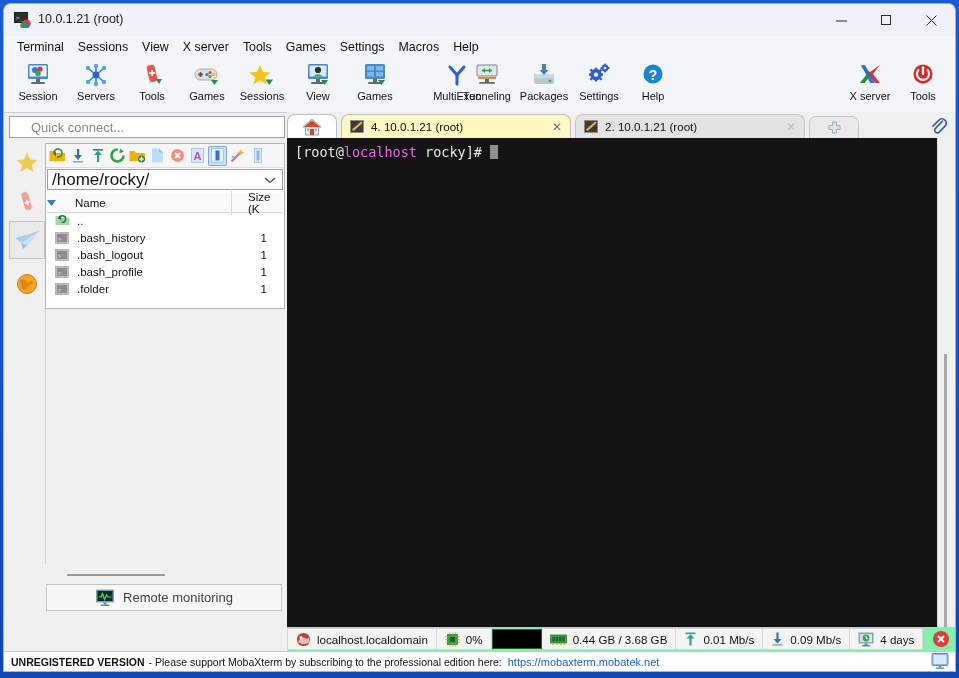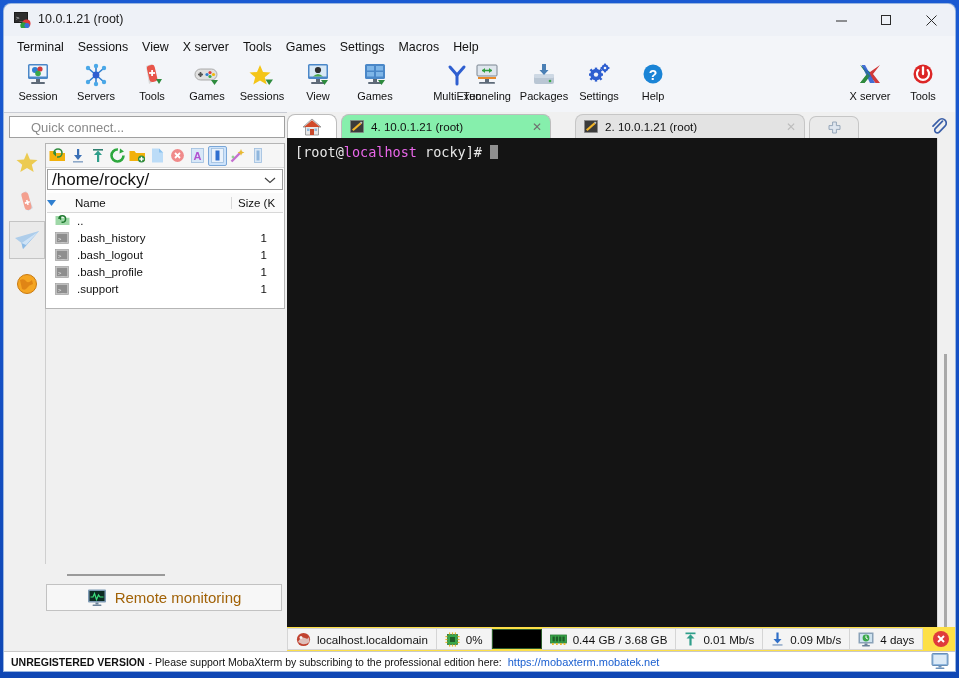--- a/index.html
+++ b/index.html
@@ -106,38 +106,38 @@
   }
   #pathbar .p{font-size:17px;color:#111;padding-left:4px;flex:1;}
   #pathbar .chev{width:18px;text-align:center;font-size:9px;color:#444;}
   #filehdr{
     position:absolute;left:1px;top:49px;width:236px;height:19px;
     background:#fafafa;border-bottom:1px solid #d8d8d8;
     display:flex;align-items:center;
   }
   #filehdr .sortarrow{width:28px;text-align:center;font-size:8px;color:#2f7fd0;}
   #filehdr .hname{font-size:11.5px;color:#111;flex:1;}
-  #filehdr .hsize{font-size:11.5px;color:#111;width:52px;border-left:1px solid #d8d8d8;padding-left:6px;box-sizing:border-box;}
+  #filehdr .hsize{font-size:11.5px;color:#111;width:52px;border-left:1px solid #d8d8d8;padding-left:16px;box-sizing:border-box;}
   #filelist{position:absolute;left:1px;top:68px;width:236px;height:95px;}
   .frow{height:17px;display:flex;align-items:center;cursor:default;}
   .frow .fi{width:30px;display:flex;justify-content:center;align-items:center;}
   .frow .fn{font-size:11.5px;color:#111;flex:1;}
   .frow .fs{font-size:11.5px;color:#111;width:52px;text-align:right;padding-right:16px;box-sizing:border-box;}
   
   #lowpanel{
     position:absolute;left:41px;top:560px;width:240px;height:87px;
     background:#f0f0f0;
   }
   #grip{position:absolute;left:22px;top:10px;width:98px;height:2px;background:#9a9a9a;}
   #remotemon{
     position:absolute;left:1px;top:20px;width:236px;height:27px;
     background:#f7f7f7;border:1px solid #c2c2c2;box-sizing:border-box;
     display:flex;align-items:center;justify-content:center;cursor:default;
   }
-  #remotemon .lb{font-size:15px;color:#a16207;margin-left:8px;}
+  #remotemon .lb{font-size:13px;color:#404040;margin-left:8px;}
   #followrow{
     position:absolute;left:1px;top:55px;width:236px;height:24px;
     display:flex;align-items:center;justify-content:center;cursor:default;
   }
   #followrow .cb{
     width:12px;height:12px;border:1px solid #7c7c7c;background:#fff;border-radius:2px;
   }
   #followrow .lb{font-size:13px;color:#111;margin-left:9px;}
   
   #tabbar{
@@ -150,22 +150,22 @@
     box-sizing:border-box;
   }
   #tab-home{
     left:0;width:50px;top:2px;height:24px;
     background:#ffffff;
     border:1px solid #bdbdbd;border-bottom:none;
     border-radius:8px 8px 0 0;
     justify-content:center;
   }
   #tab-1{
-    left:54px;width:210px;
-    background:#86efac;
+    left:54px;width:230px;
+    background:#fef9c3;
     border:1px solid #bdbdbd;border-bottom:none;
     border-radius:8px 8px 0 0;
     padding-left:8px;
   }
   #tab-2{
     left:288px;width:230px;
     background:#e3e3e3;
     border:1px solid #c6c6c6;border-bottom:none;
     border-radius:8px 8px 0 0;
     padding-left:8px;
@@ -200,21 +200,21 @@
   #termscroll{
     position:absolute;right:0;top:0;width:17px;height:489px;
     background:#f0f0f0;border-left:1px solid #dadada;
   }
   #thumb{
     position:absolute;left:6px;top:216px;width:3px;height:274px;background:#a8a8a8;
   }
   
   #statusbar{
     position:absolute;left:283px;top:623px;width:668px;height:24px;
-    background:#fde047;display:flex;align-items:center;
+    background:#86efac;display:flex;align-items:center;
   }
   .sb{
     height:22px;display:flex;align-items:center;
     border:1px solid #d5d5d5;border-left:none;
     background:#f4f4f4;padding:0 8px;box-sizing:border-box;cursor:default;
   }
   .sb:first-child{border-left:1px solid #d5d5d5;}
   .sb .lb{font-size:11.6px;color:#111;margin-left:6px;white-space:nowrap;}
   #sb-graph{width:50px;background:#000;border:1px solid #2c5c2c;height:20px;}
   #sb-close{
@@ -686,21 +686,21 @@
         <span class="fs">1</span>
       </div>
       <div class="frow">
         <span class="fi">
           <svg width="14" height="12" viewBox="0 0 14 12">
                 <rect x="0.5" y="0.5" width="13" height="11" fill="#c9c9c9" stroke="#9e9e9e" stroke-width="0.7"></rect>
                 <rect x="1.8" y="1.8" width="10.4" height="8.4" fill="#8e8e8e"></rect>
                 <text x="3" y="8.5" font-size="5.5" fill="#e2e2e2" font-family="monospace">&gt;_</text>
               </svg>
         </span>
-        <span class="fn">.support</span>
+        <span class="fn">.folder</span>
         <span class="fs">1</span>
       </div>
     </div>
   </div>
 
   <div id="lowpanel">
     <div id="grip"></div>
     <div id="remotemon">
       <span>
         <svg width="20" height="18" viewBox="0 0 20 18">

